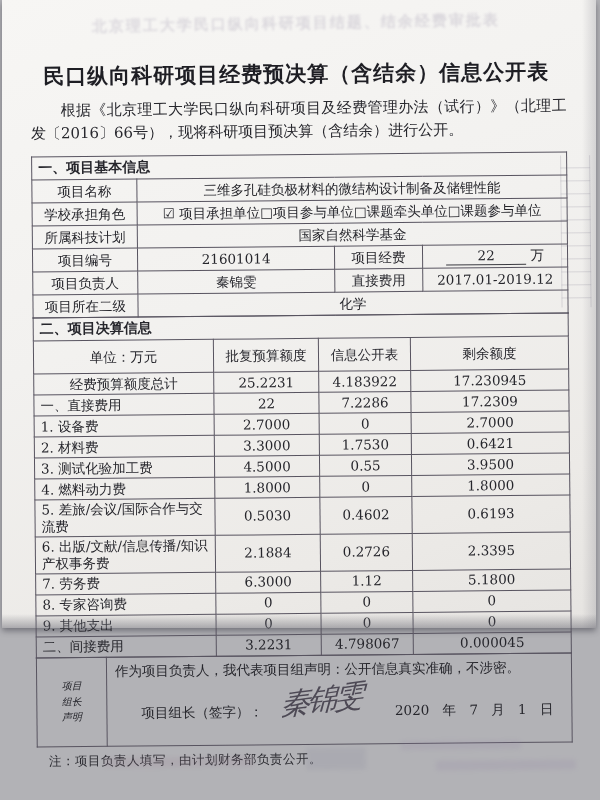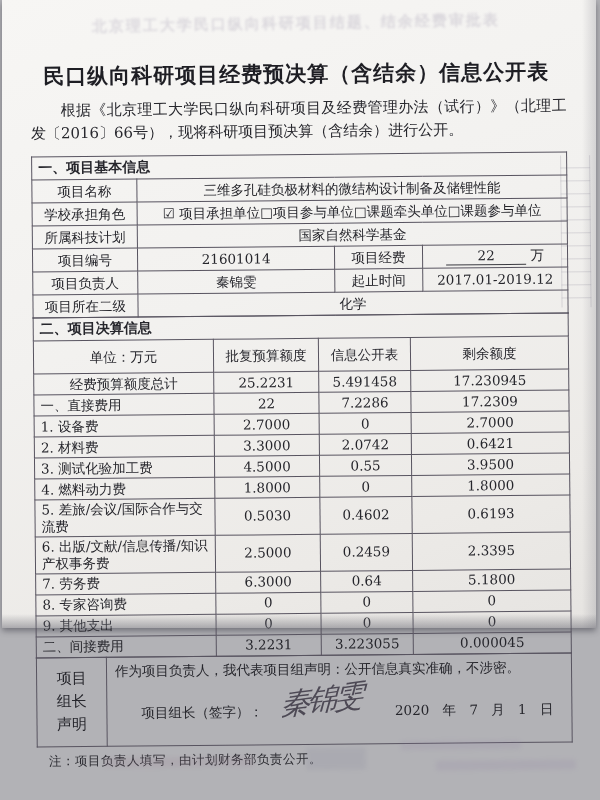--- a/index.html
+++ b/index.html
@@ -56,21 +56,21 @@
   tr.sec td{text-align:left;font-weight:bold;font-size:14px;padding:2px 6px;height:18px;}
   td.lbl-left{text-align:left;padding-left:6px;}
   .tA td{height:20px;}
   .tB td{height:18px;}
   .tB tr.hdr td{height:30px;font-size:13.5px;}
   .tB tr.tall2 td{height:30px;}
   .tB{margin-top:-1px;}
   .tC{margin-top:-1px;}
   .uline{display:inline-block;min-width:80px;border-bottom:1px solid #3a3a40;text-align:center;}
 
-  .decl-label{line-height:1.55;font-size:15px;}
+  .decl-label{line-height:1.55;font-size:10px;font-style:italic;}
   .decl-cell{text-align:left;padding:4px 8px 6px 8px;vertical-align:top;height:78px;}
   .decl-statement{margin-top:1px;}
   .sign-row{position:relative;margin-top:26px;display:flex;justify-content:space-between;
     align-items:flex-end;padding:0 6px 0 26px;}
   .sign-label{font-size:13.5px;}
   .signature{
     position:absolute;left:165px;top:-22px;font-size:30px;font-style:italic;
     transform:rotate(-7deg) skewX(-10deg);color:#45414d;letter-spacing:-3px;opacity:.92;
     white-space:nowrap;
   }
@@ -124,21 +124,21 @@
           <td>21601014</td>
           <td>项目经费</td>
           <td>
             <span class="uline">22</span>
             <span>万</span>
           </td>
         </tr>
         <tr>
           <td>项目负责人</td>
           <td>秦锦雯</td>
-          <td>起止时间</td>
+          <td>直接费用</td>
           <td>2017.01-2019.12</td>
         </tr>
         <tr>
           <td>项目所在二级</td>
           <td colspan="3">化学</td>
         </tr>
       </tbody>
         </table>
 
       <table class="tB">
@@ -154,39 +154,39 @@
         </tr>
         <tr class="hdr">
           <td>单位：万元</td>
           <td>批复预算额度</td>
           <td>信息公开表</td>
           <td>剩余额度</td>
         </tr>
         <tr>
           <td>经费预算额度总计</td>
           <td>25.2231</td>
-          <td>5.491458</td>
+          <td>4.183922</td>
           <td>17.230945</td>
         </tr>
         <tr>
           <td class="lbl-left">一、直接费用</td>
           <td>22</td>
           <td>7.2286</td>
           <td>17.2309</td>
         </tr>
         <tr>
           <td class="lbl-left">1. 设备费</td>
           <td>2.7000</td>
           <td>0</td>
           <td>2.7000</td>
         </tr>
         <tr>
           <td class="lbl-left">2. 材料费</td>
           <td>3.3000</td>
-          <td>2.0742</td>
+          <td>1.7530</td>
           <td>0.6421</td>
         </tr>
         <tr>
           <td class="lbl-left">3. 测试化验加工费</td>
           <td>4.5000</td>
           <td>0.55</td>
           <td>3.9500</td>
         </tr>
         <tr>
           <td class="lbl-left">4. 燃料动力费</td>
@@ -195,46 +195,46 @@
           <td>1.8000</td>
         </tr>
         <tr class="tall2">
           <td class="lbl-left">5. 差旅/会议/国际合作与交流费</td>
           <td>0.5030</td>
           <td>0.4602</td>
           <td>0.6193</td>
         </tr>
         <tr class="tall2">
           <td class="lbl-left">6. 出版/文献/信息传播/知识产权事务费</td>
-          <td>2.5000</td>
-          <td>0.2459</td>
+          <td>2.1884</td>
+          <td>0.2726</td>
           <td>2.3395</td>
         </tr>
         <tr>
           <td class="lbl-left">7. 劳务费</td>
           <td>6.3000</td>
-          <td>0.64</td>
+          <td>1.12</td>
           <td>5.1800</td>
         </tr>
         <tr>
           <td class="lbl-left">8. 专家咨询费</td>
           <td>0</td>
           <td>0</td>
           <td>0</td>
         </tr>
         <tr>
           <td class="lbl-left">9. 其他支出</td>
           <td>0</td>
           <td>0</td>
           <td>0</td>
         </tr>
         <tr>
           <td class="lbl-left">二、间接费用</td>
           <td>3.2231</td>
-          <td>3.223055</td>
+          <td>4.798067</td>
           <td>0.000045</td>
         </tr>
       </tbody>
         </table>
 
       <table class="tC">
         <colgroup>
             <col style="width:70px">
             <col style="width:465px">
           </colgroup>

